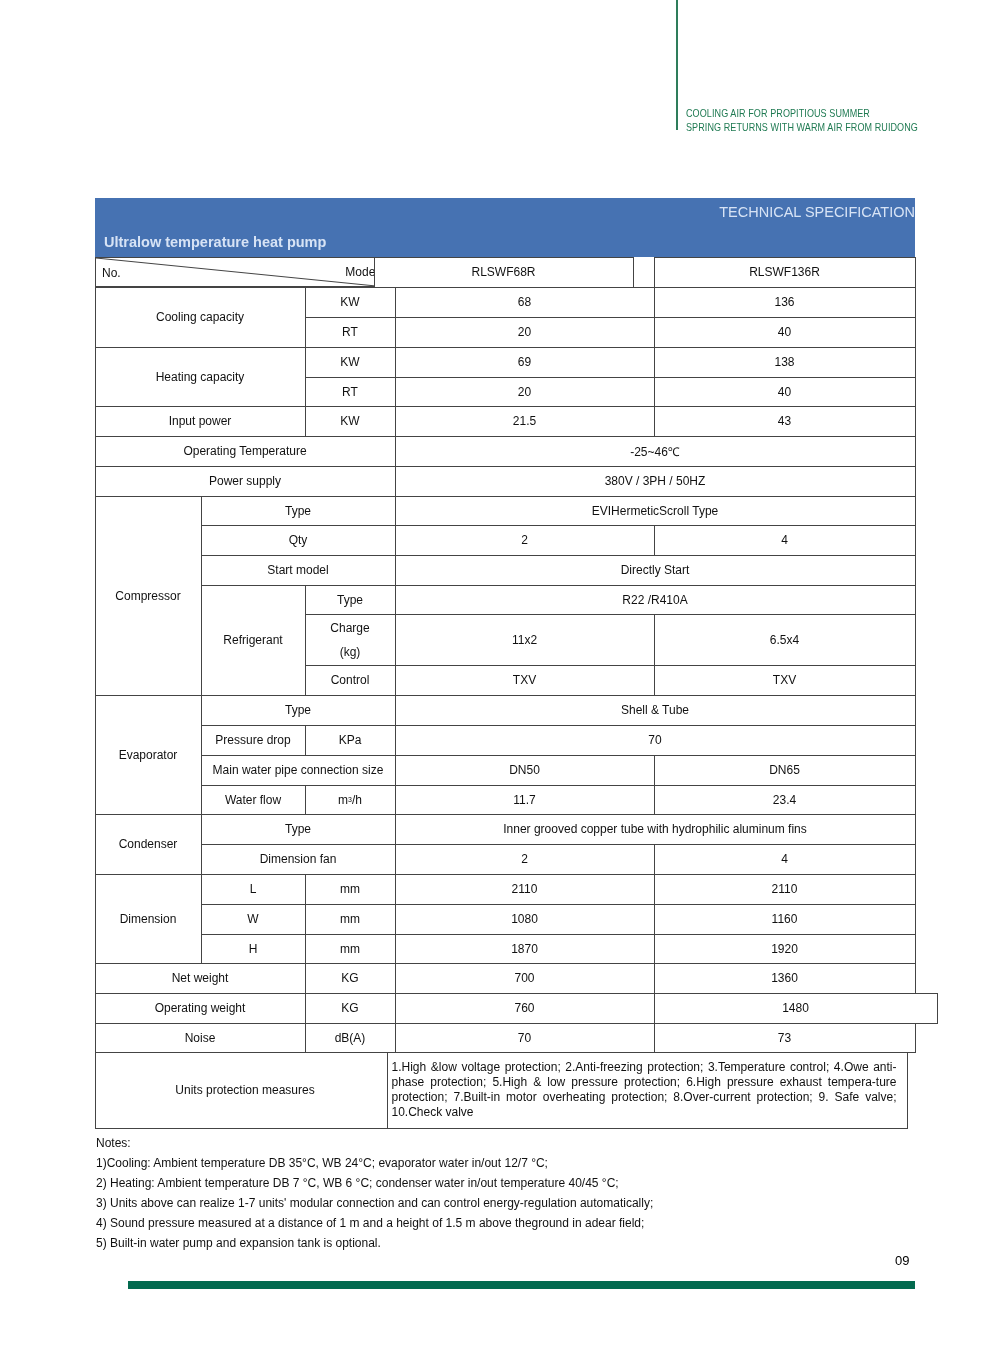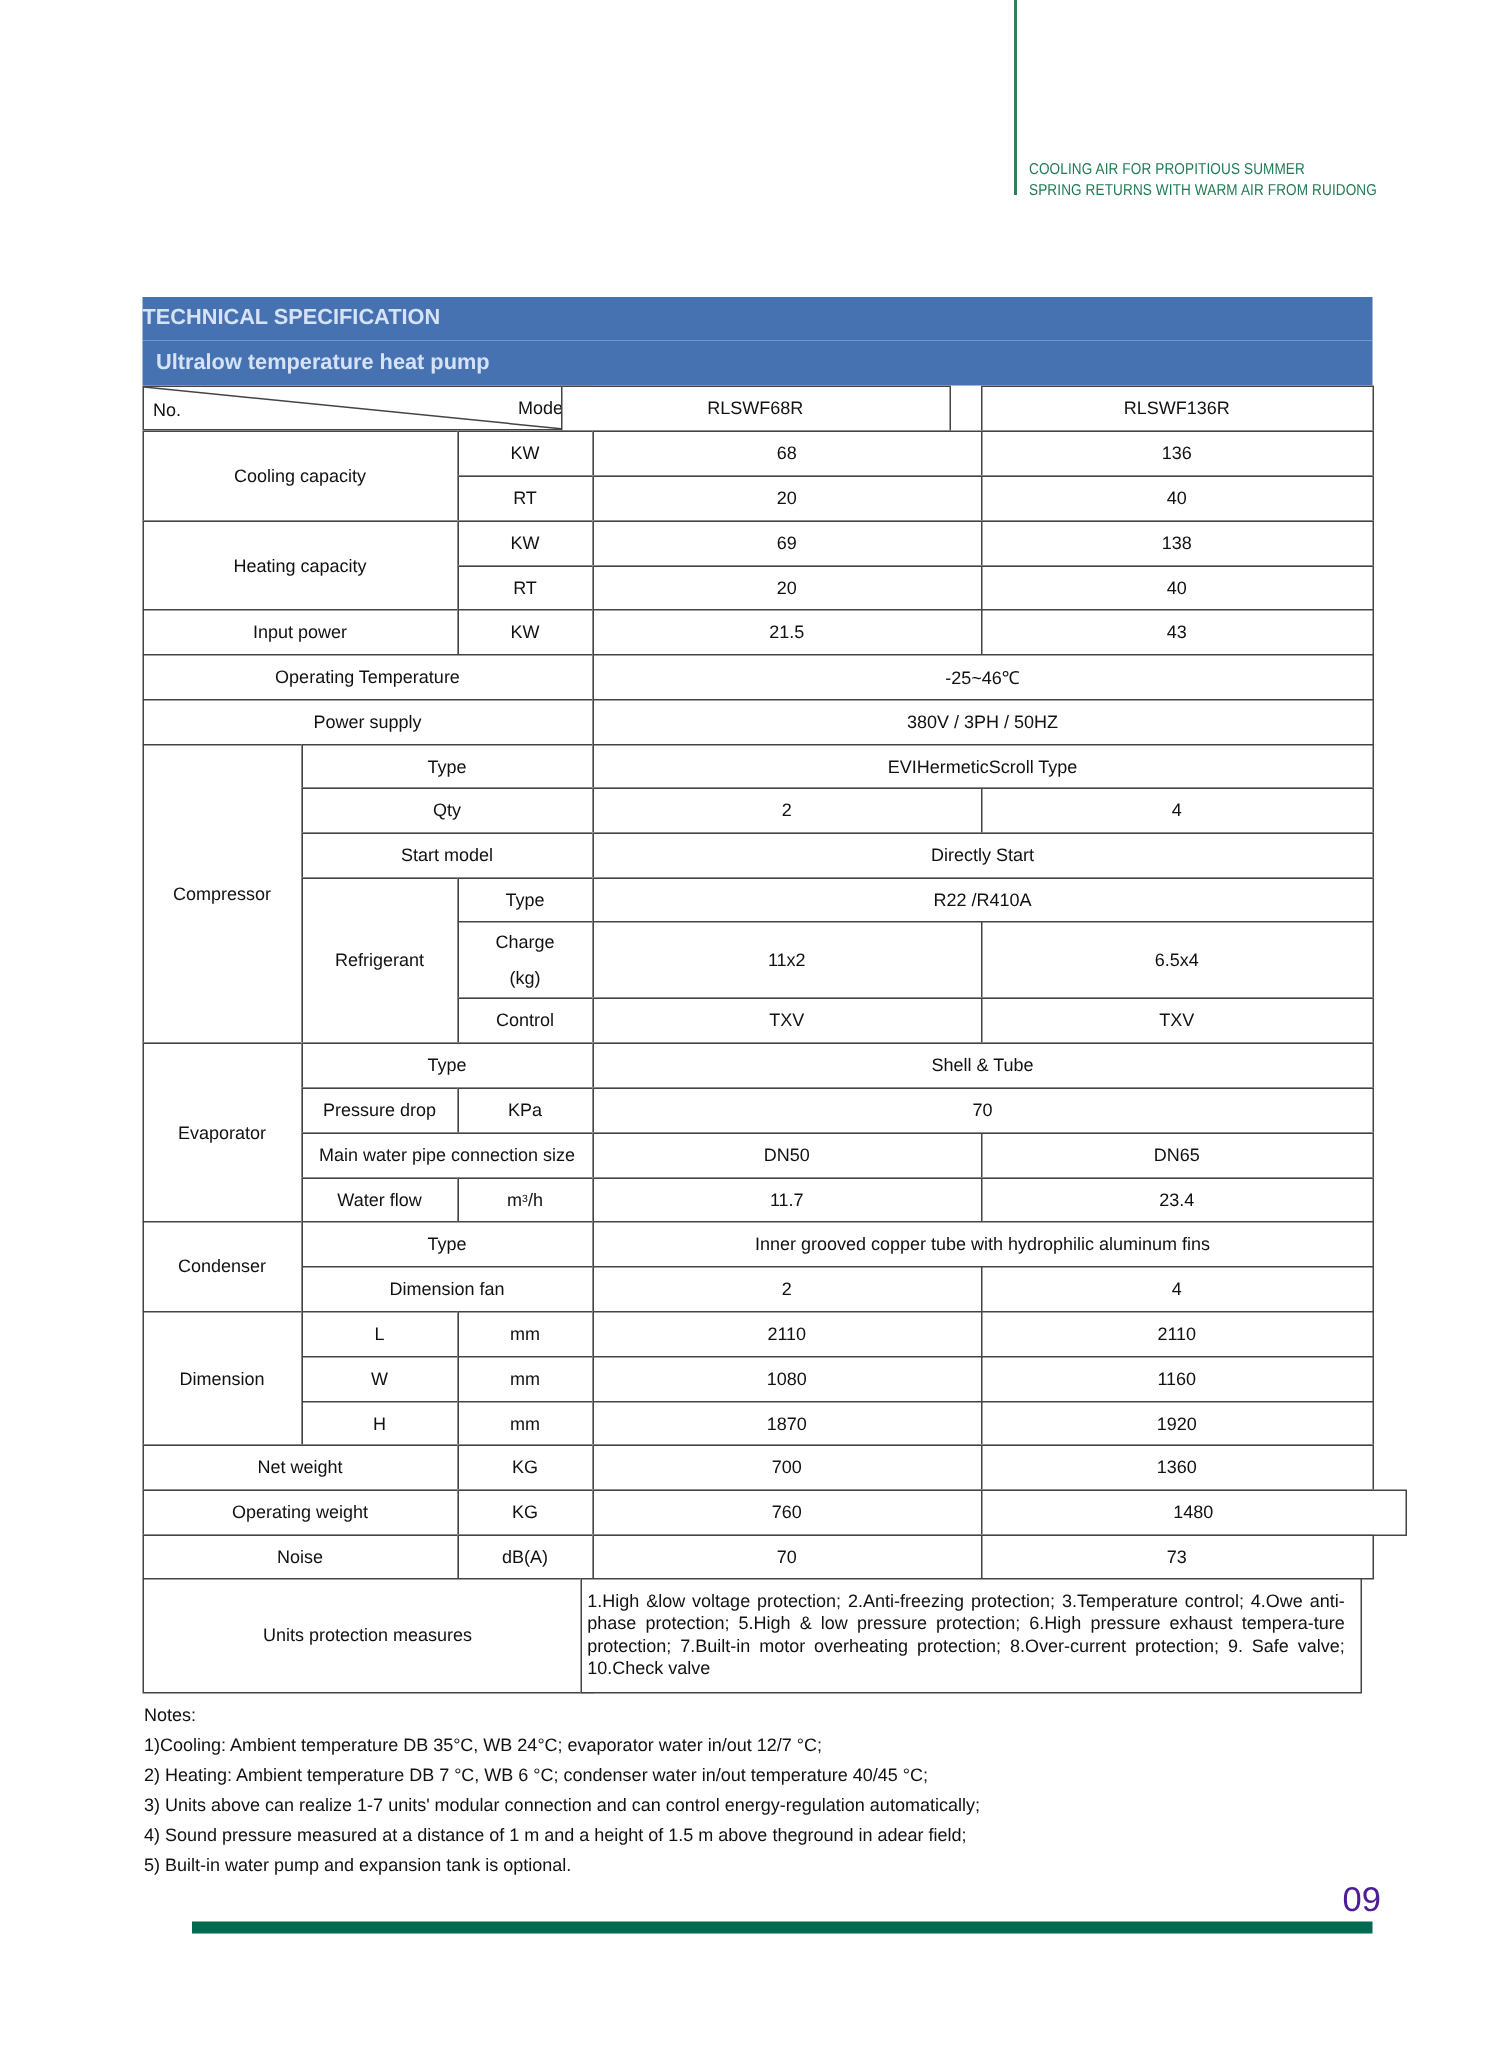--- a/index.html
+++ b/index.html
@@ -3,33 +3,33 @@
 <meta charset="utf-8">
 <style>
   html, body { margin: 0; padding: 0; }
   body { width: 1000px; height: 1366px; background: #ffffff; position: relative; overflow: hidden;
          font-family: "Liberation Sans", sans-serif; color: #111; }
   .vline { position: absolute; left: 676px; top: 0; width: 2px; height: 130px; background: #2e7d5b; }
   .slogan { position: absolute; left: 686px; font-family: "Liberation Sans", sans-serif; font-size: 10.5px;
             color: #1f7a52; letter-spacing: 0.1px; transform: scaleX(0.86); transform-origin: left top; white-space: nowrap; }
   .s1 { top: 107px; } .s2 { top: 121px; }
   .band { position: absolute; left: 95px; width: 820px; background: #4672b2; color: #d7e3f5; }
-  .band1 { top: 198px; height: 29px; text-align: left; font-weight: bold; font-size: 14.5px; line-height: 29px; }
+  .band1 { top: 198px; height: 29px; text-align: right; font-weight: normal; font-size: 14.5px; line-height: 29px; }
   .band2 { top: 227px; height: 30px; font-weight: bold; font-size: 14.5px; line-height: 30px; padding-left: 9px; width: 811px; }
   .tbl { position: absolute; left: 0; top: 0; }
   .c { position: absolute; box-sizing: border-box; border: 1px solid #444; display: flex; align-items: center; justify-content: center;
        text-align: center; font-size: 12px; color: #111; background: #fff; margin-left: -0.5px; margin-top: -0.5px; }
   .c span { display: block; }
   .hdr-diag { position: absolute; left: 95px; top: 257px; width: 300px; height: 30px; box-sizing: border-box; border: 1px solid #444; background: #fff; }
   .hdr-diag svg { position: absolute; left: 0; top: 0; }
   .hdr-no { position: absolute; left: 6px; top: 8px; font-size: 12px; }
   .hdr-model { position: absolute; right: 16px; top: 7px; font-size: 12px; }
   .prot { justify-content: flex-start; text-align: justify; padding: 4px 10px 4px 4px; font-size: 12px; line-height: 15px; align-items: center; }
   .notes { position: absolute; left: 96px; font-size: 12px; color: #111; white-space: nowrap; }
-  .pagenum { position: absolute; left: 895px; top: 1253px; font-size: 23px; color: #4c1d95; }
+  .pagenum { position: absolute; left: 895px; top: 1253px; font-size: 13px; color: #000000; }
   .footbar { position: absolute; left: 128px; top: 1281px; width: 787px; height: 8px; background: #036a4f; }
   sup { font-size: 7px; }
 </style>
 </head>
 <body>
 
 <div class="vline"></div>
 <div class="slogan s1">COOLING AIR FOR PROPITIOUS SUMMER</div>
 <div class="slogan s2">SPRING RETURNS WITH WARM AIR FROM RUIDONG</div>
 

